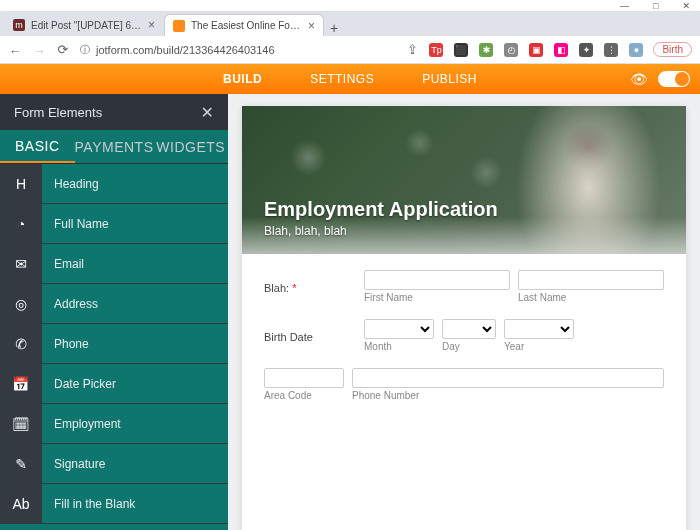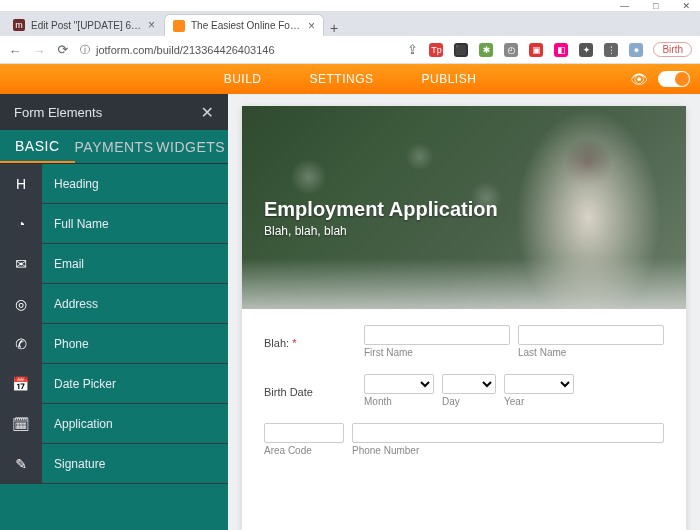--- a/index.html
+++ b/index.html
@@ -15,39 +15,39 @@
 .newtab{width:20px;text-align:center;color:#555;font-size:14px}
 .addrrow{height:28px;background:#fff;display:flex;align-items:center;padding:0 8px;gap:10px;border-bottom:1px solid #e0e0e0}
 .nav-ico{color:#5f6368;font-size:13px;width:14px;text-align:center}
 .addr{flex:1;display:flex;align-items:center;gap:6px;font-size:11px;color:#555}
 .addr .lock{font-size:10px}
 .exts{display:flex;align-items:center;gap:11px}
 .exts .ei{width:14px;height:14px;border-radius:3px;display:flex;align-items:center;justify-content:center;font-size:9px;color:#fff}
 .update-pill{border:1px solid #e8a0a0;color:#d05050;border-radius:10px;padding:1px 8px;font-size:10px}
 .topbar{height:30px;background:linear-gradient(#ff9c1a,#ff7a00);display:flex;align-items:center;justify-content:center;gap:40px;color:#fff;font-size:12px;position:relative}
 .topbar .ttab{padding:6px 4px;letter-spacing:.5px}
-.topbar .ttab.active{font-weight:400}
+.topbar .ttab.active{font-weight:700}
 .topbar .right{position:absolute;right:10px;display:flex;align-items:center;gap:10px}
 .eye{color:#fff;font-size:14px}
 .toggle{width:32px;height:16px;background:#fff;border-radius:8px;position:relative}
 .toggle::after{content:"";position:absolute;right:1px;top:1px;width:14px;height:14px;background:#ff8c1a;border-radius:50%}
 .main{display:flex;height:436px}
 .sidebar{width:228px;background:#0f766e;color:#dfe3e8;display:flex;flex-direction:column}
 .side-hd{height:36px;background:#2f343b;display:flex;align-items:center;justify-content:space-between;padding:0 14px;font-size:13px}
 .side-hd .x{font-size:16px;color:#cfd3d8}
 .side-tabs{display:flex;height:34px;border-bottom:1px solid #2a2f36}
 .side-tabs .st{flex:1;display:flex;align-items:center;justify-content:center;font-size:14px;letter-spacing:.5px;color:#c5c9cf}
 .side-tabs .st.active{color:#fff;border-bottom:2px solid #ff8c1a}
 .elements{flex:1;overflow:hidden}
 .el{height:40px;display:flex;align-items:center;padding-left:0;border-bottom:1px solid #343a42;font-size:12px;color:#e7ebef}
 .el .icn{width:42px;display:flex;align-items:center;justify-content:center;font-size:14px;color:#fff;background:#333a42;height:100%}
 .el .lbl{padding-left:12px}
 .canvas{flex:1;background:#eef0f2;overflow:hidden;position:relative}
 .formwrap{margin:12px 14px 0 14px;background:#fff;box-shadow:0 2px 8px rgba(0,0,0,.12);height:460px;position:relative}
-.hero{height:203px;background:linear-gradient(135deg,#2f4a2f 0%,#3d5a3d 30%,#4a614a 60%,#6a7d68 100%);position:relative;color:#fff;overflow:hidden}
+.hero{height:148px;background:linear-gradient(135deg,#2f4a2f 0%,#3d5a3d 30%,#4a614a 60%,#6a7d68 100%);position:relative;color:#fff;overflow:hidden}
 .hero::before{content:"";position:absolute;inset:0;background:radial-gradient(ellipse 120px 180px at 78% 55%,rgba(240,230,220,.85),transparent 60%),
  radial-gradient(circle 40px at 78% 28%,#2a1f1a,transparent 60%),
  linear-gradient(to top,rgba(230,230,230,.7) 0%,transparent 25%),
  radial-gradient(circle 18px at 15% 35%,rgba(255,255,255,.25),transparent),
  radial-gradient(circle 14px at 40% 25%,rgba(255,255,255,.2),transparent),
  radial-gradient(circle 16px at 55% 45%,rgba(255,255,255,.2),transparent)}
 .hero h1{position:absolute;left:22px;top:92px;font-size:20px;font-weight:700;text-shadow:0 1px 2px rgba(0,0,0,.5)}
 .hero .sub{position:absolute;left:22px;top:118px;font-size:12px;text-shadow:0 1px 2px rgba(0,0,0,.5)}
 .fab{position:absolute;right:26px;top:24px;width:40px;height:40px;border-radius:50%;background:#1e88ff;display:flex;align-items:center;justify-content:center;color:#fff;font-size:18px;box-shadow:0 3px 8px rgba(0,0,0,.3)}
 .fields{padding:16px 22px;font-size:11px;color:#444}
@@ -148,25 +148,29 @@
         <div class="el">
           <span class="icn">✆</span>
           <span class="lbl">Phone</span>
         </div>
         <div class="el">
           <span class="icn">📅</span>
           <span class="lbl">Date Picker</span>
         </div>
         <div class="el">
           <span class="icn">🗓</span>
-          <span class="lbl">Application</span>
+          <span class="lbl">Employment</span>
         </div>
         <div class="el">
           <span class="icn">✎</span>
           <span class="lbl">Signature</span>
+        </div>
+        <div class="el">
+          <span class="icn">Ab</span>
+          <span class="lbl">Fill in the Blank</span>
         </div>
       </div>
   </div>
 
   <div class="canvas">
     <div class="fab">⚒</div>
     <div class="formwrap">
       <div class="hero">
         <h1>Employment Application</h1>
         <div class="sub">Blah, blah, blah</div>

